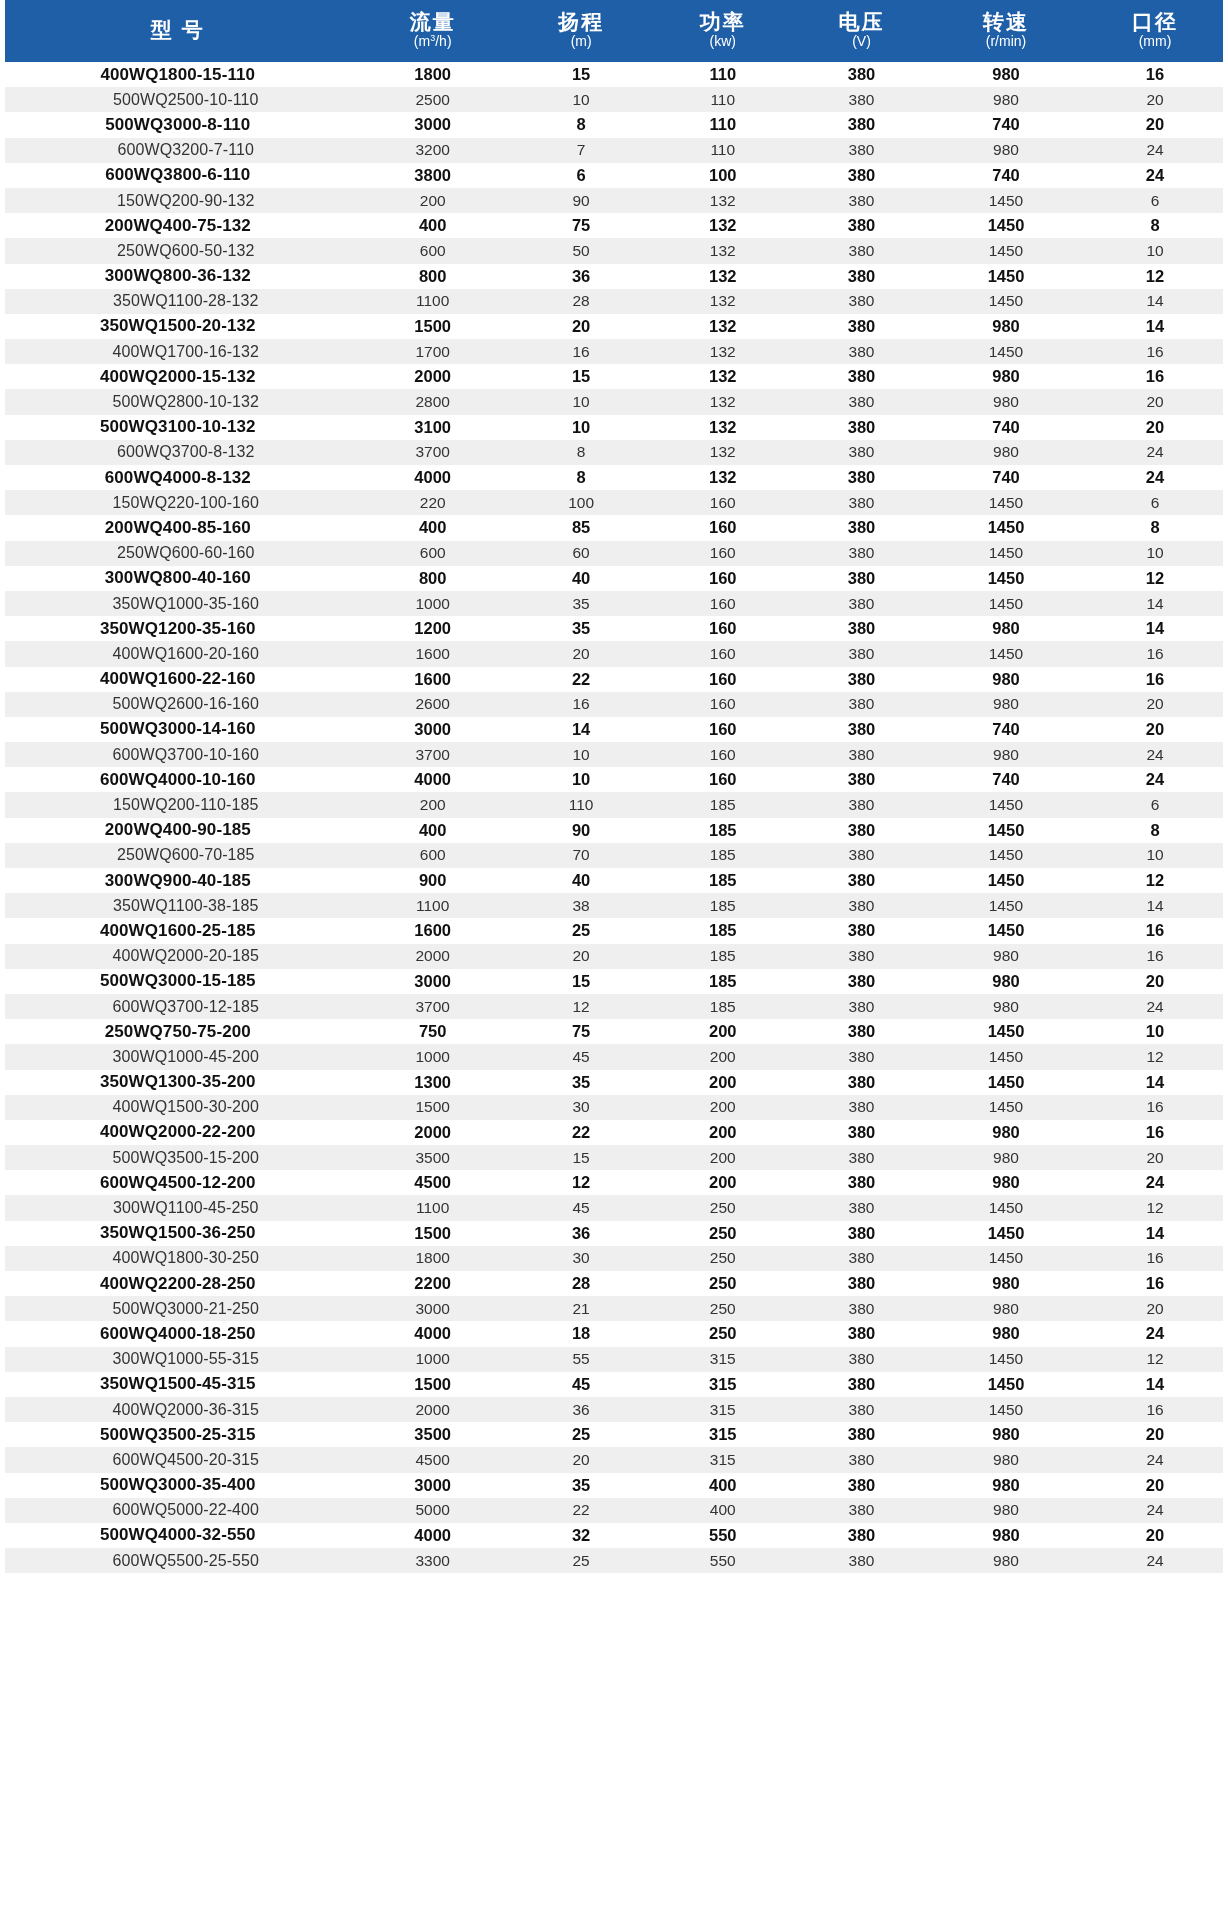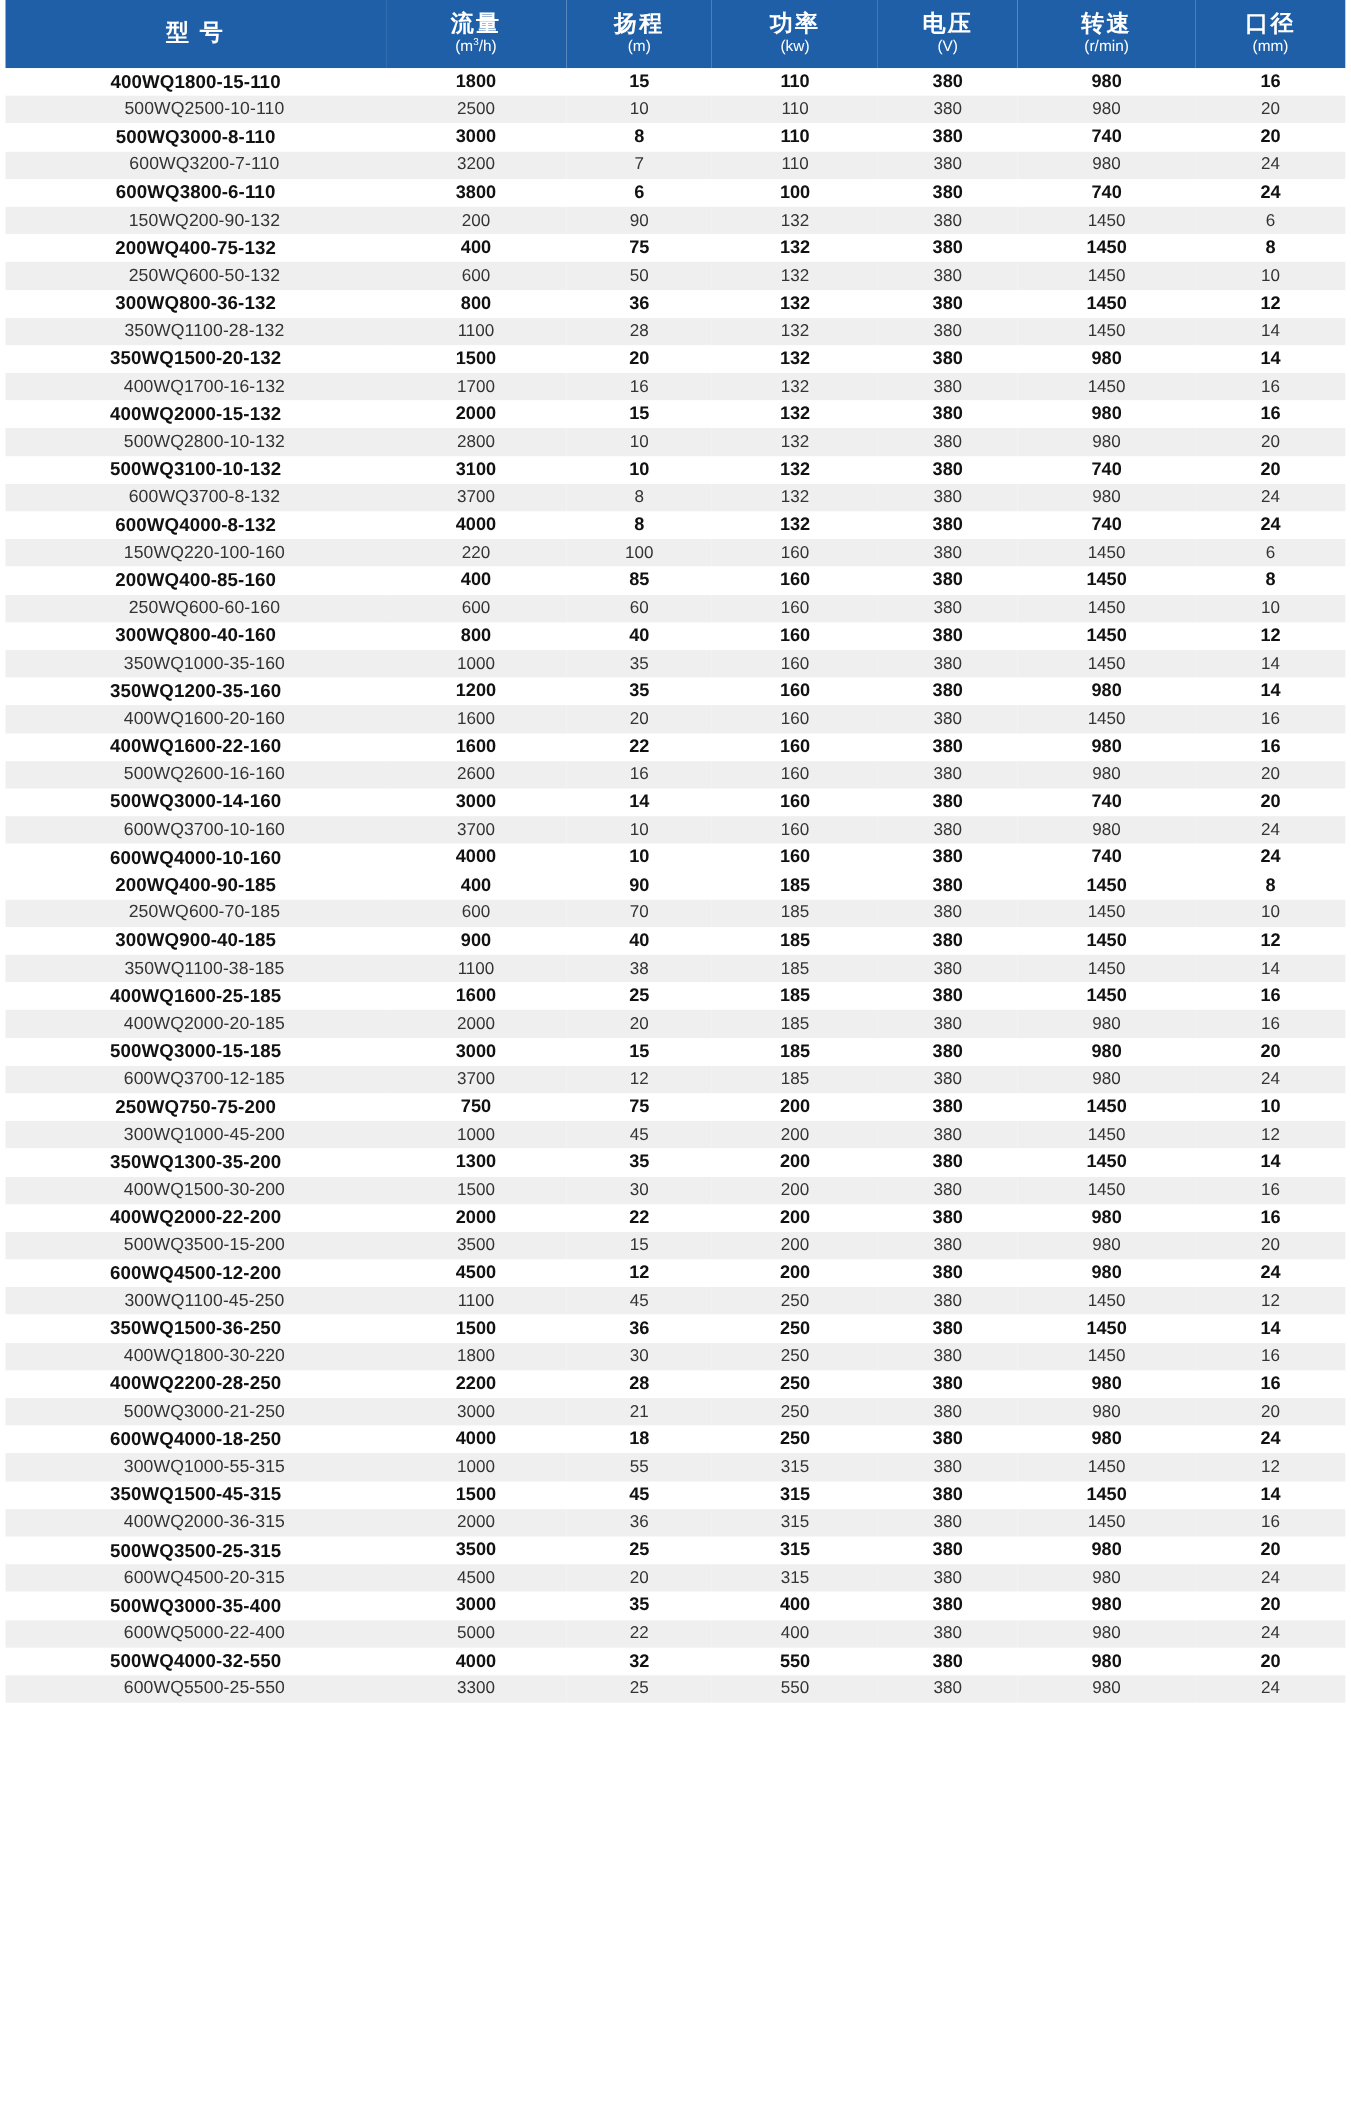--- a/index.html
+++ b/index.html
@@ -378,20 +378,29 @@
         </tr>
         <tr class="odd">
           <td class="c-model">600WQ4000-10-160</td>
           <td class="c-flow">4000</td>
           <td class="c-head">10</td>
           <td class="c-power">160</td>
           <td class="c-voltage">380</td>
           <td class="c-speed">740</td>
           <td class="c-diameter">24</td>
         </tr>
+        <tr class="even">
+          <td class="c-model">150WQ200-110-185</td>
+          <td class="c-flow">200</td>
+          <td class="c-head">110</td>
+          <td class="c-power">185</td>
+          <td class="c-voltage">380</td>
+          <td class="c-speed">1450</td>
+          <td class="c-diameter">6</td>
+        </tr>
         <tr class="odd">
           <td class="c-model">200WQ400-90-185</td>
           <td class="c-flow">400</td>
           <td class="c-head">90</td>
           <td class="c-power">185</td>
           <td class="c-voltage">380</td>
           <td class="c-speed">1450</td>
           <td class="c-diameter">8</td>
         </tr>
         <tr class="even">
@@ -532,21 +541,21 @@
         <tr class="odd">
           <td class="c-model">350WQ1500-36-250</td>
           <td class="c-flow">1500</td>
           <td class="c-head">36</td>
           <td class="c-power">250</td>
           <td class="c-voltage">380</td>
           <td class="c-speed">1450</td>
           <td class="c-diameter">14</td>
         </tr>
         <tr class="even">
-          <td class="c-model">400WQ1800-30-220</td>
+          <td class="c-model">400WQ1800-30-250</td>
           <td class="c-flow">1800</td>
           <td class="c-head">30</td>
           <td class="c-power">250</td>
           <td class="c-voltage">380</td>
           <td class="c-speed">1450</td>
           <td class="c-diameter">16</td>
         </tr>
         <tr class="odd">
           <td class="c-model">400WQ2200-28-250</td>
           <td class="c-flow">2200</td>

